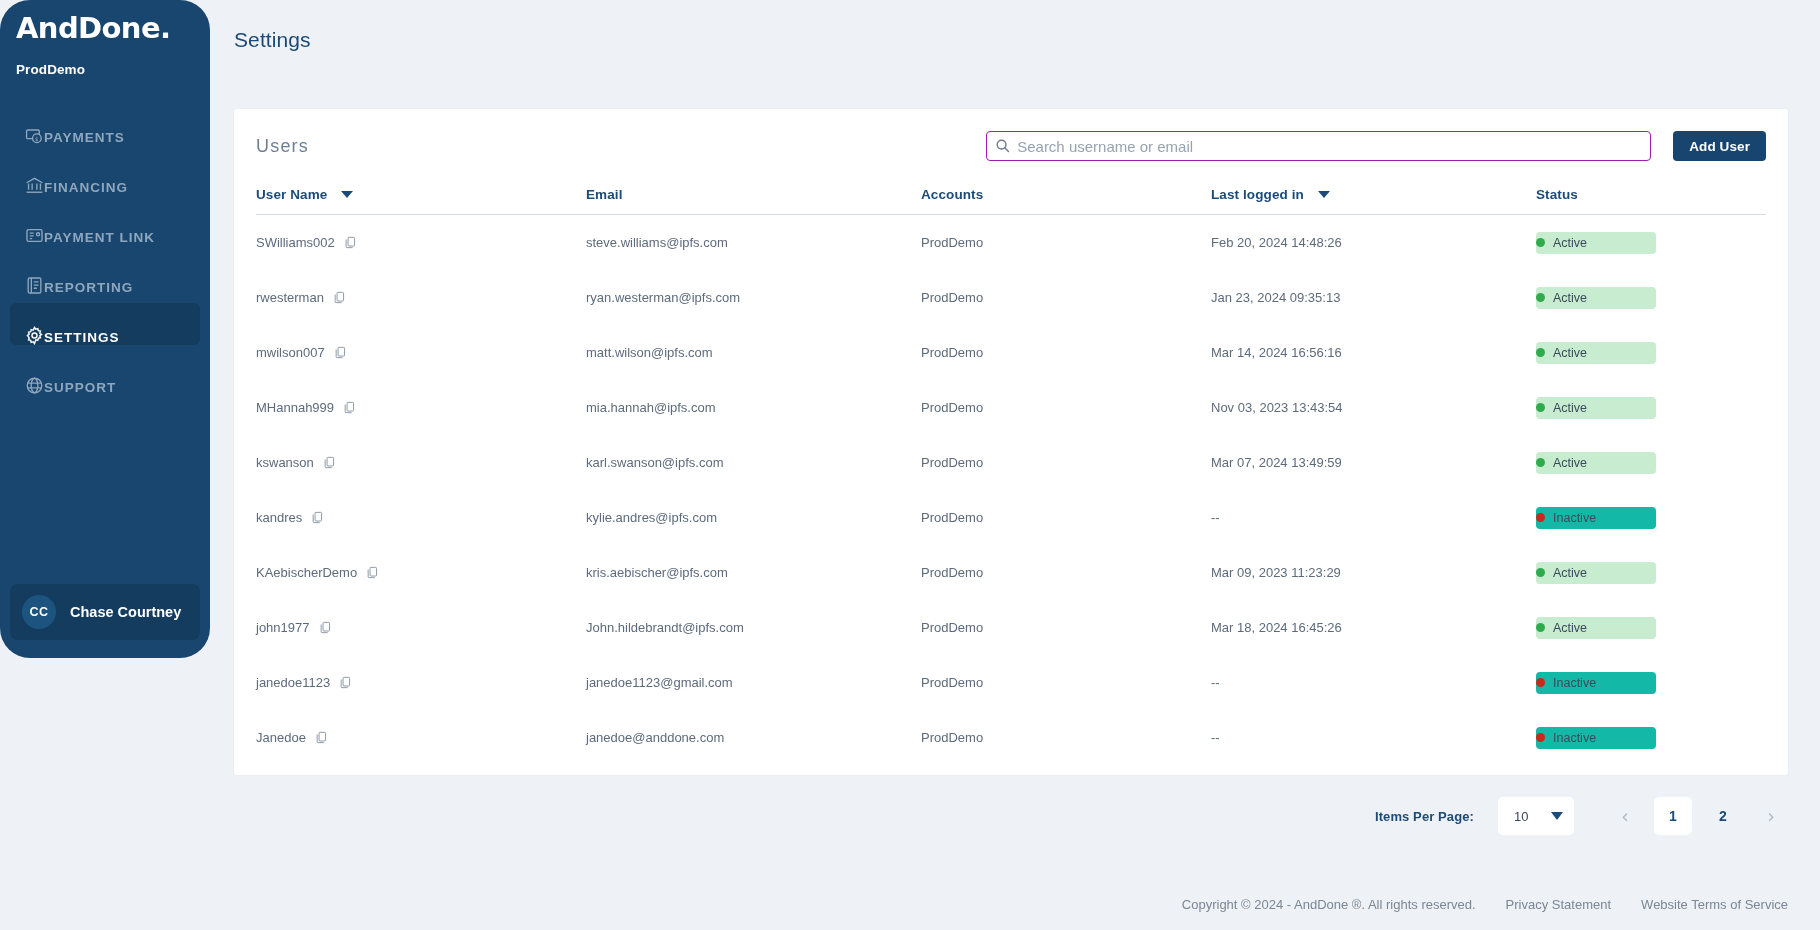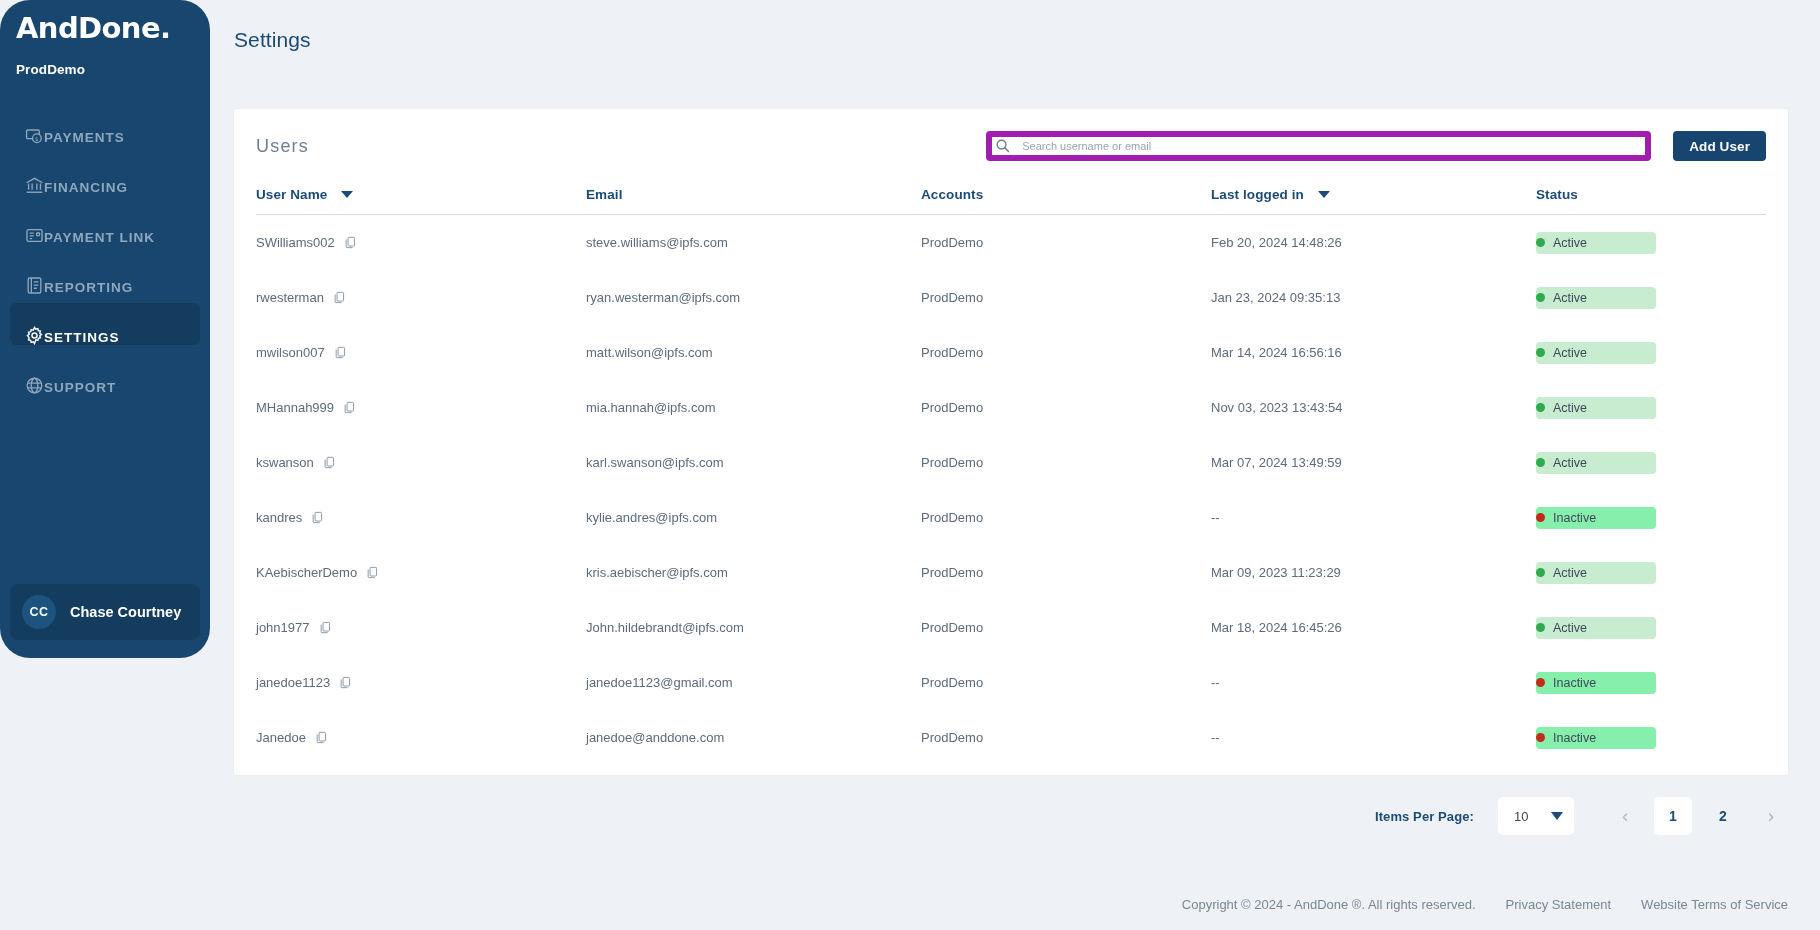--- a/index.html
+++ b/index.html
@@ -115,24 +115,24 @@
     font-weight: 400;
     letter-spacing: 1.2px;
   }
   .head-right { display: flex; align-items: center; gap: 22px; }
   .search-wrap {
     position: relative;
     width: 665px; height: 30px;
   }
   .search-input {
     width: 100%; height: 30px;
-    border: 6px solid #a21caf;
+    border: 1px solid #a21caf;
     border-radius: 4px;
     padding: 0 28px 0 30px;
-    font-size: 11px;
+    font-size: 15px;
     font-family: "Liberation Sans", sans-serif;
     color: #3a4758;
     background: #fff;
     outline: none;
   }
   .search-input::placeholder { color: #98a3b2; }
   .search-icon {
     position: absolute; left: 9px; top: 7px;
     width: 15px; height: 15px;
     pointer-events: none;
@@ -185,21 +185,21 @@
   .copy-icon { width: 13px; height: 14px; cursor: pointer; flex: 0 0 13px; }
   .badge {
     display: flex; align-items: center; gap: 8px;
     width: 120px; height: 22px;
     border-radius: 4px;
     padding-left: 0;
     font-size: 12.5px;
     color: #3c4a5b;
   }
   .badge.active { background: #c8ecd0; }
-  .badge.inactive { background: #86efac; }
+  .badge.inactive { background: #14b8a6; }
   .dot-sm { width: 9px; height: 9px; border-radius: 50%; flex: 0 0 9px; }
   .dot-sm.green { background: #2faa4d; }
   .dot-sm.red { background: #c42b1c; }
 
   
   .pagination {
     display: flex; align-items: center; justify-content: flex-end;
     gap: 12px;
     margin: 22px 32px 0 0;
   }

